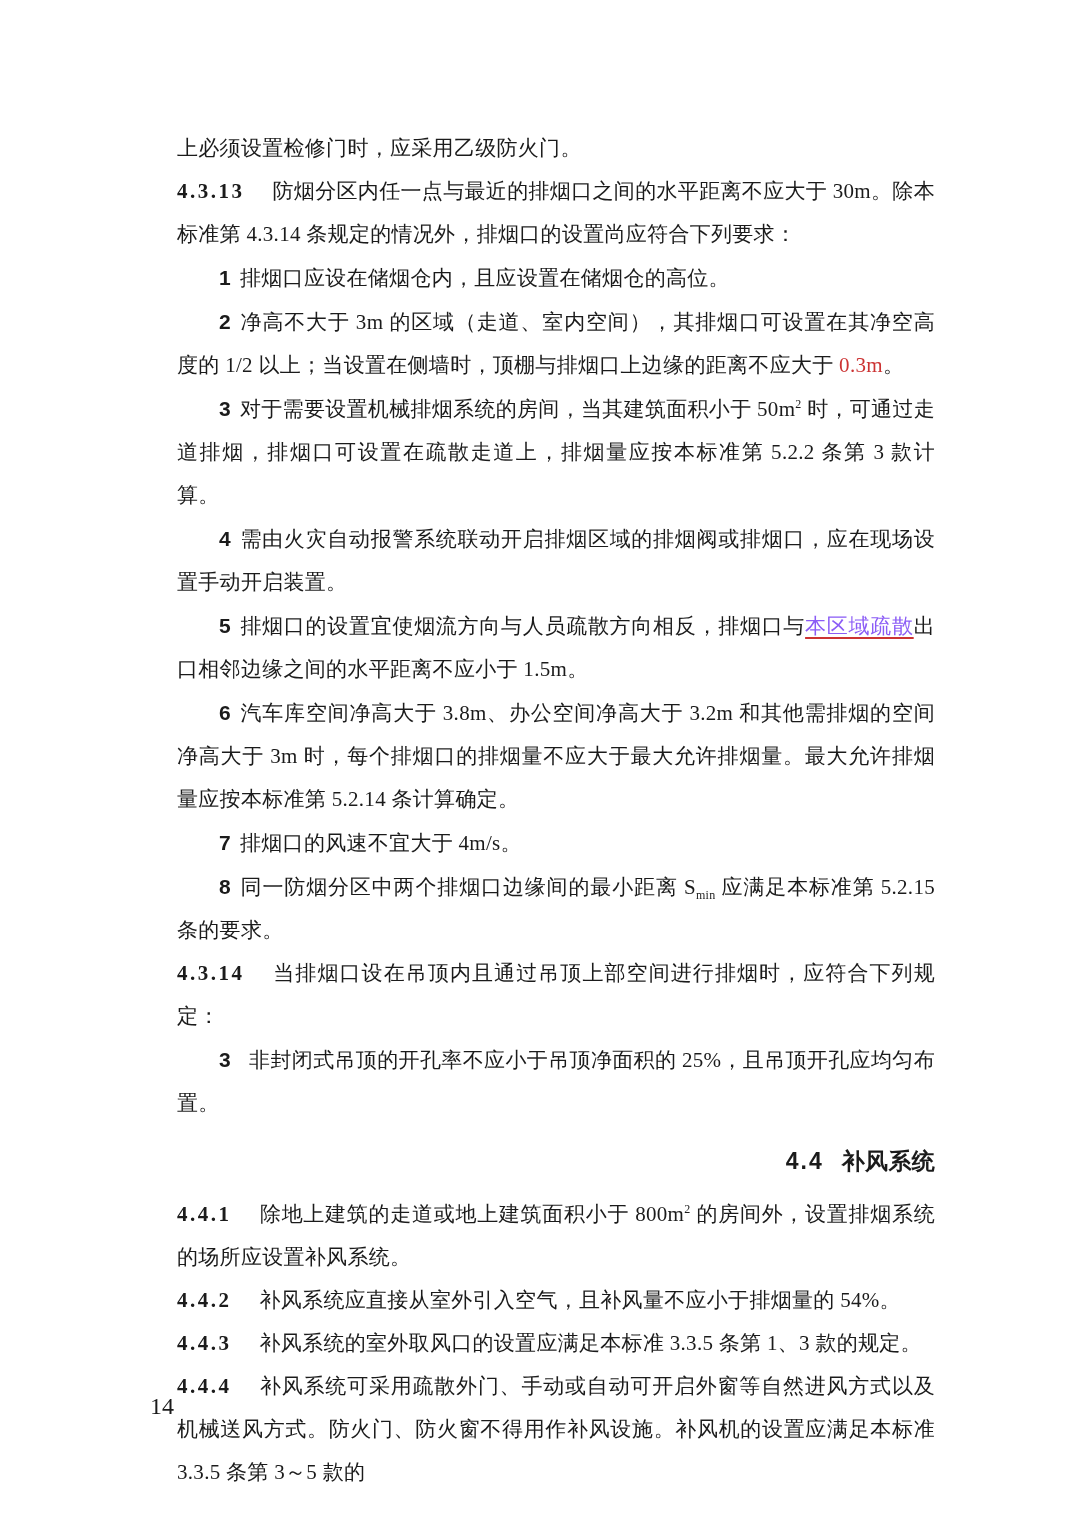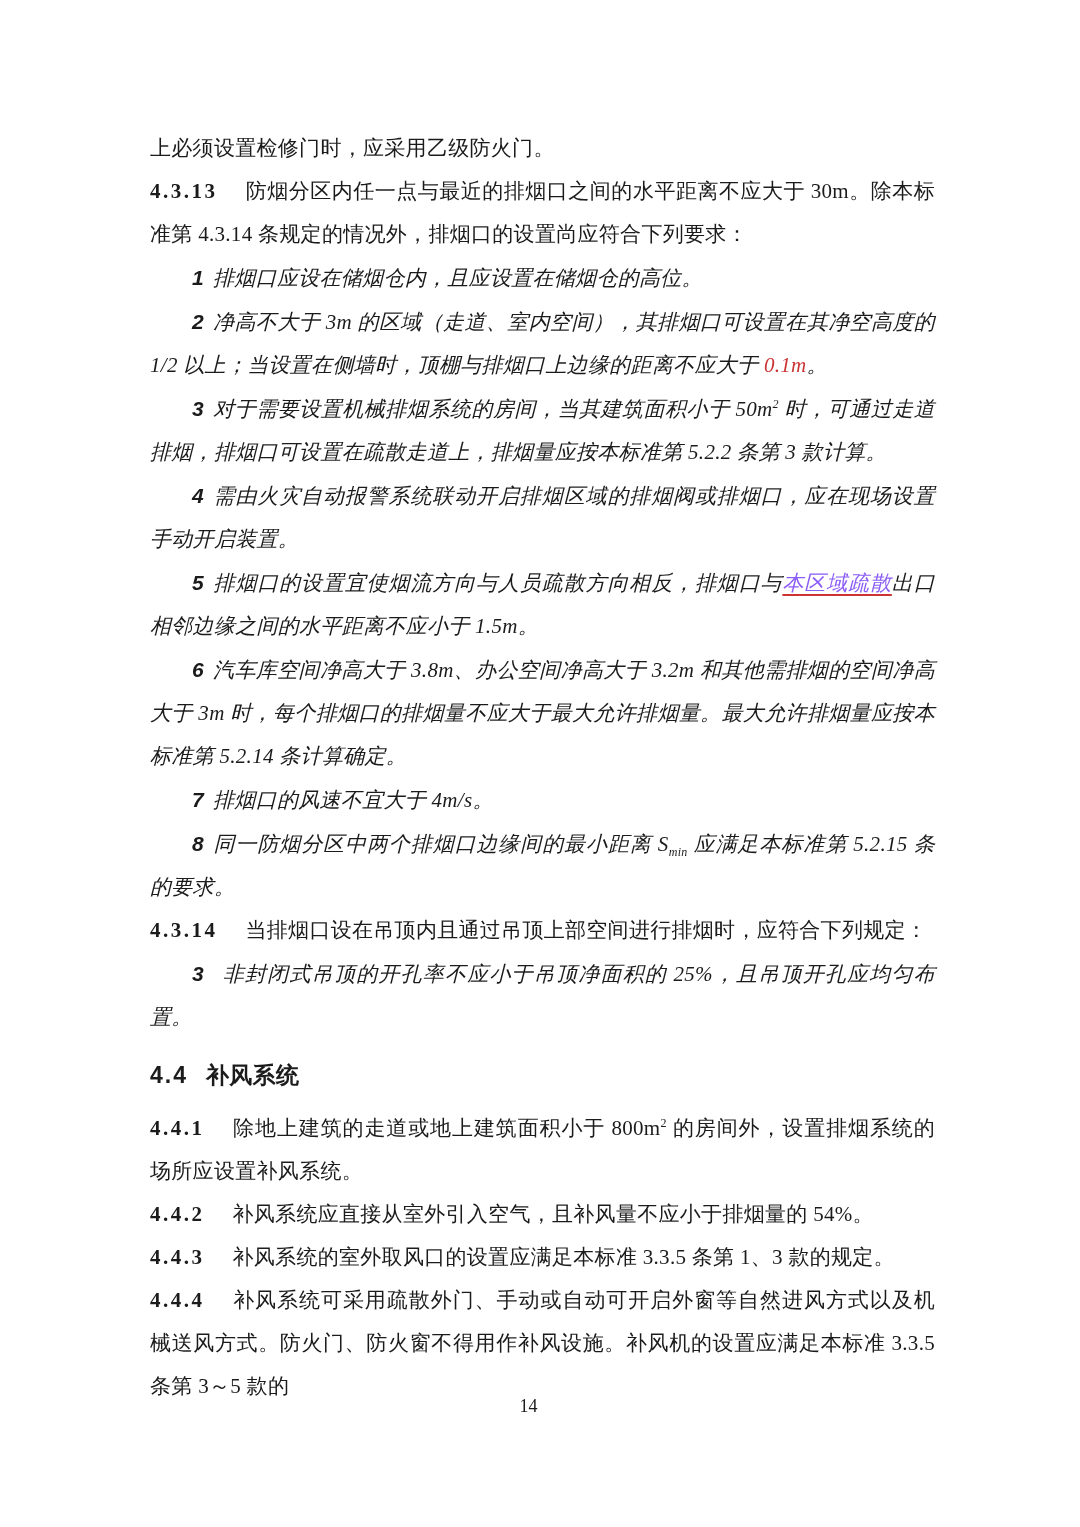--- a/index.html
+++ b/index.html
@@ -17,32 +17,32 @@
   }
   .page {
     position: absolute;
     top: 0;
     left: 0;
     width: 1080px;
     height: 1527px;
   }
   .content {
     padding: 127px 145px 0 150px; 
+    margin-left: 27px;
   }
   p {
     margin: 0;
     font-size: 21px;
     line-height: 43px;
     text-align: justify;
     letter-spacing: 0.3px;
   }
   
   .item {
     text-indent: 2em;
-    font-style: italic;
   }
   
   .cnum {
     font-family: Liberation Serif, serif;
     font-weight: bold;
     letter-spacing: 2.5px;
     margin-right: 28px;
   }
   
   .inum {
@@ -64,53 +64,53 @@
   }
   sup, sub {
     font-size: 12px;
     line-height: 0;
   }
   .section-heading {
     margin: 15px 0 10px 0;
     font-size: 23px;
     line-height: 43px;
     font-weight: bold;
-    text-align: left;
+    text-align: right;
     text-indent: 0;
   }
   .section-heading .sec-num {
     font-family: "Liberation Sans", "DejaVu Sans", sans-serif;
     letter-spacing: 2px;
     margin-right: 18px;
   }
   .page-footer {
     position: absolute;
     top: 1392px;
     left: 150px;
     width: 785px;
-    text-align: center;
+    text-align: left;
     padding-right: 28px;
     box-sizing: border-box;
-    font-size: 18px;
+    font-size: 24px;
     line-height: 28px;
   }
 </style>
 </head>
 <body>
 
 <div class="page">
   <div class="content">
 
     <p><span>上必须设置检修门时，应采用乙级防火门。</span></p>
 
     <p><span class="cnum">4.3.13</span><span>防烟分区内任一点与最近的排烟口之间的水平距离不应大于 30m。除本标准第 4.3.14 条规定的情况外，排烟口的设置尚应符合下列要求：</span></p>
 
     <p class="item"><span class="inum">1</span><span>排烟口应设在储烟仓内，且应设置在储烟仓的高位。</span></p>
 
-    <p class="item"><span class="inum">2</span><span>净高不大于 3m 的区域（走道、室内空间），其排烟口可设置在其净空高度的 1/2 以上；当设置在侧墙时，顶棚与排烟口上边缘的距离不应大于 </span><span class="red">0.1m</span><span>。</span></p>
+    <p class="item"><span class="inum">2</span><span>净高不大于 3m 的区域（走道、室内空间），其排烟口可设置在其净空高度的 1/2 以上；当设置在侧墙时，顶棚与排烟口上边缘的距离不应大于 </span><span class="red">0.3m</span><span>。</span></p>
 
     <p class="item"><span class="inum">3</span><span>对于需要设置机械排烟系统的房间，当其建筑面积小于 50m</span><sup>2</sup><span> 时，可通过走道排烟，排烟口可设置在疏散走道上，排烟量应按本标准第 5.2.2 条第 3 款计算。</span></p>
 
     <p class="item"><span class="inum">4</span><span>需由火灾自动报警系统联动开启排烟区域的排烟阀或排烟口，应在现场设置手动开启装置。</span></p>
 
     <p class="item"><span class="inum">5</span><span>排烟口的设置宜使烟流方向与人员疏散方向相反，排烟口与</span><span class="red-u">本区域疏散</span><span>出口相邻边缘之间的水平距离不应小于 1.5m。</span></p>
 
     <p class="item"><span class="inum">6</span><span>汽车库空间净高大于 3.8m、办公空间净高大于 3.2m 和其他需排烟的空间净高大于 3m 时，每个排烟口的排烟量不应大于最大允许排烟量。最大允许排烟量应按本标准第 5.2.14 条计算确定。</span></p>
 
     <p class="item"><span class="inum">7</span><span>排烟口的风速不宜大于 4m/s。</span></p>

